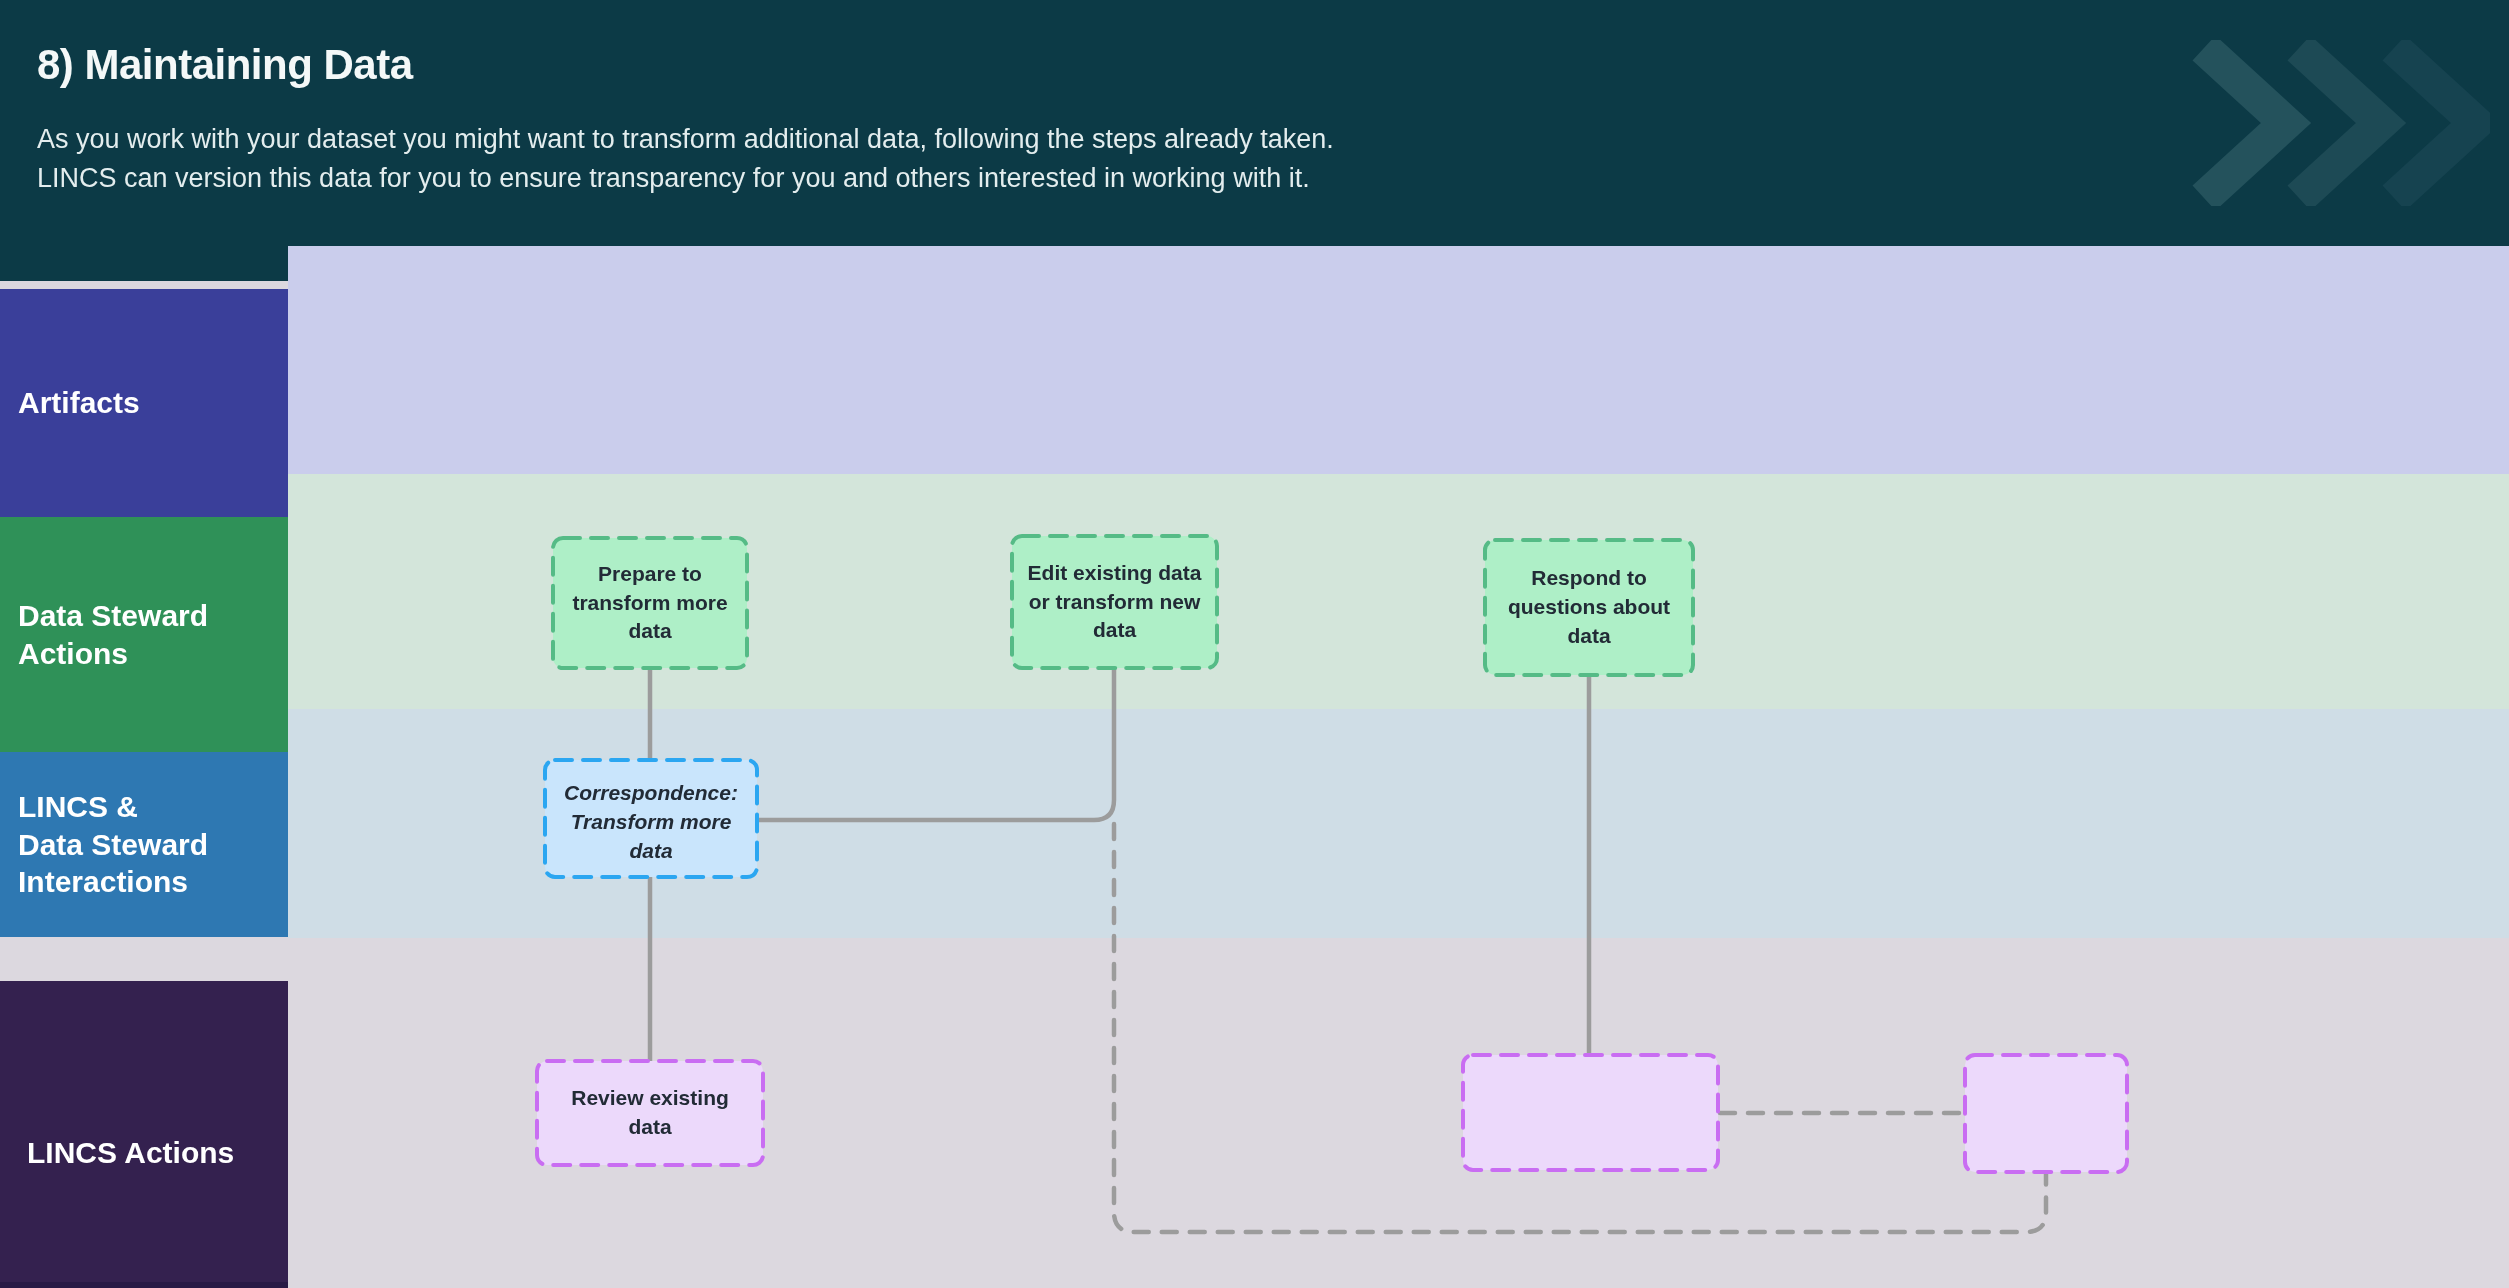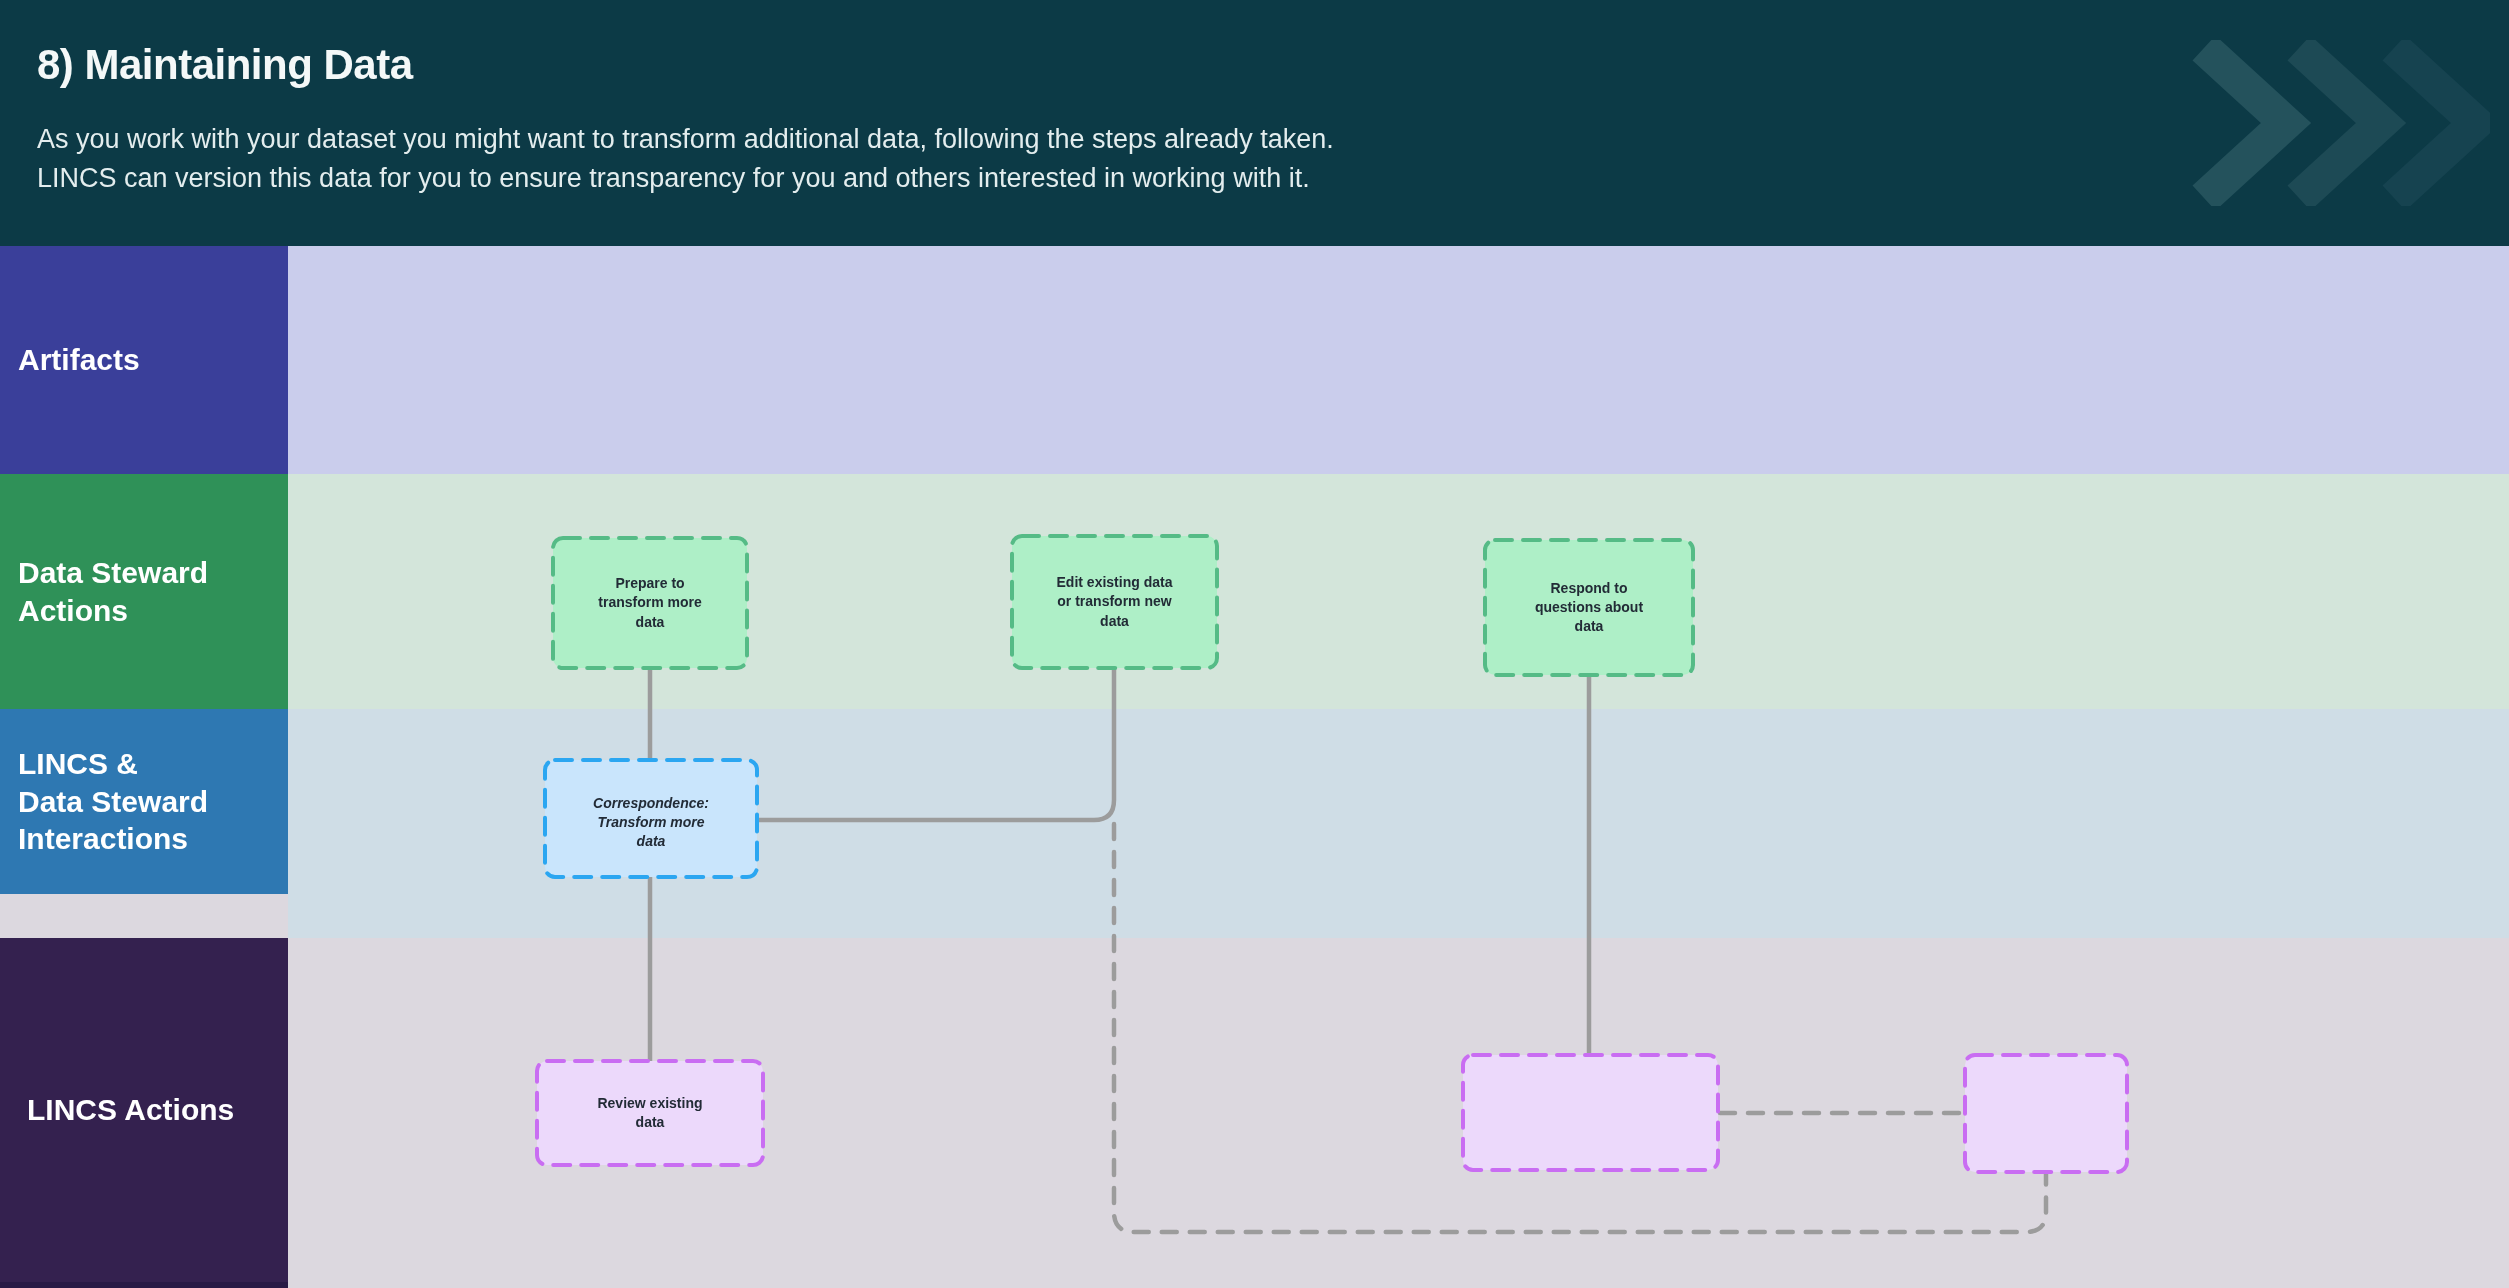--- a/index.html
+++ b/index.html
@@ -19,41 +19,41 @@
   }
   .chevrons{position:absolute;left:2190px;top:40px;width:300px;height:166px;}
   .chevrons polyline{fill:none;stroke-width:34;stroke-linejoin:miter;stroke-linecap:butt;}
   .ch1{stroke:#24525c;}
   .ch2{stroke:#1d4a55;}
   .ch3{stroke:#164350;}
   
   .lane-label{
     position:absolute;left:0;width:288px;display:flex;align-items:center;
     box-sizing:border-box;padding-left:18px;
-    color:#ffffff;font-size:30px;font-weight:700;line-height:1.26;white-space:pre-line;
+    color:#ffffff;font-size:30px;font-weight:700;line-height:1.26;white-space:pre-line;margin-top:43px;
   }
   .lane-content{position:absolute;left:288px;width:2221px;}
   .l1{top:246px;height:228px;background:#3a3f9a;}
   .c1{top:246px;height:228px;background:#cacdec;}
   .l2{top:474px;height:235px;background:#2f9158;}
   .c2{top:474px;height:235px;background:#d3e5da;}
   .l3{top:709px;height:185px;background:#2e78b2;}
   .c3{top:709px;height:229px;background:#cfdde6;}
   .l4{top:938px;height:344px;background:#34214f;padding-left:27px;}
   .c4{top:938px;height:350px;background:#dcd8df;}
   .bottom-strip{position:absolute;left:0;top:1282px;width:288px;height:6px;background:#281a45;}
   
   .diagram{position:absolute;left:0;top:0;width:2509px;height:1288px;}
   .edge{fill:none;stroke:#9c9c9c;stroke-width:4.5;stroke-linecap:round;}
   .edge.dashed{stroke-dasharray:15 13;}
   .node-box{stroke-width:4;stroke-dasharray:17 11;stroke-linecap:round;}
   .node{
     position:absolute;display:flex;align-items:center;justify-content:center;
     text-align:center;white-space:pre-line;
-    font-size:14px;font-weight:700;line-height:1.38;color:#222b36;
+    font-size:21px;font-weight:700;line-height:1.38;color:#222b36;
   }
 </style>
 </head>
 <body>
 
 <div class="canvas">
 
   <div class="header">
     <div class="title">8) Maintaining Data</div>
     <div class="desc">As you work with your dataset you might want to transform additional data, following the steps already taken.

